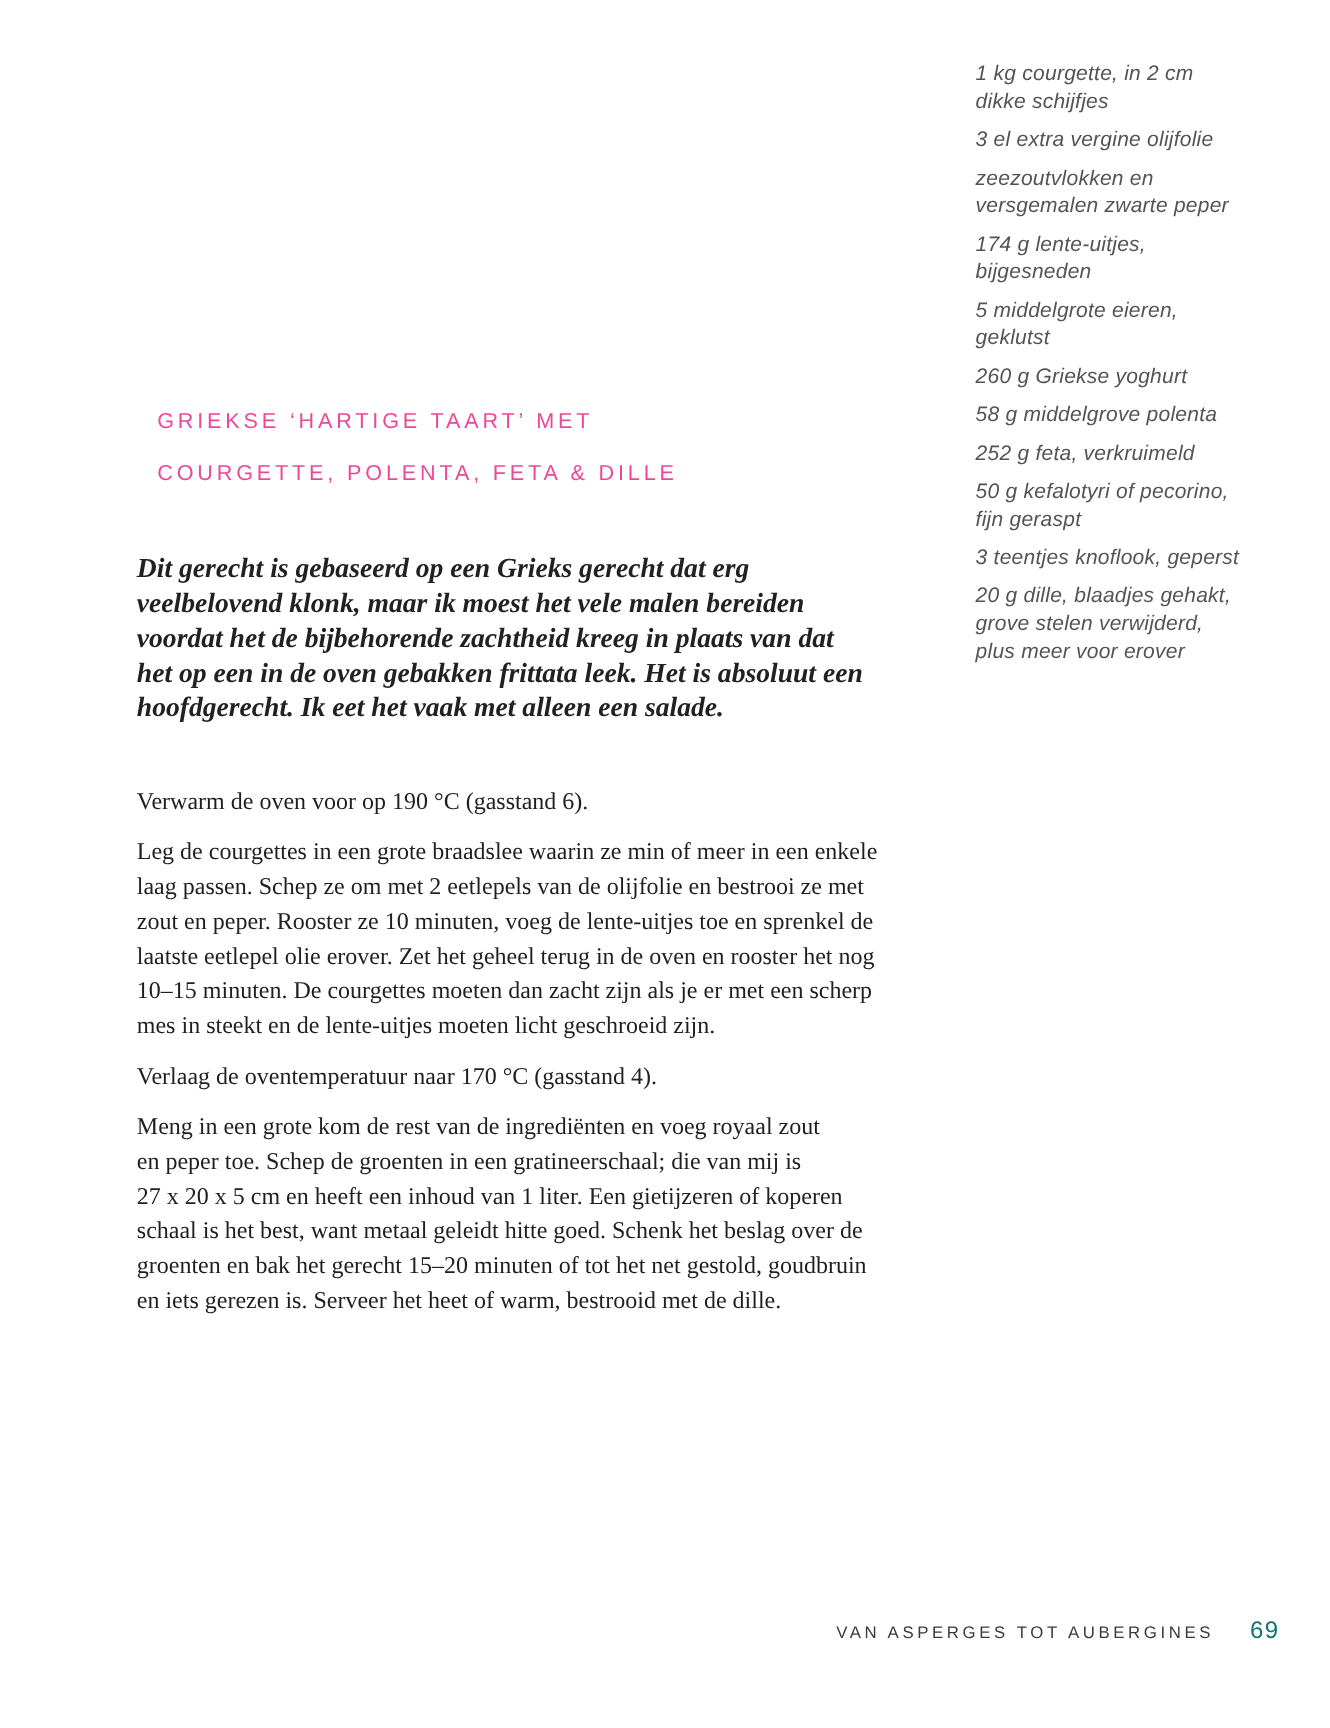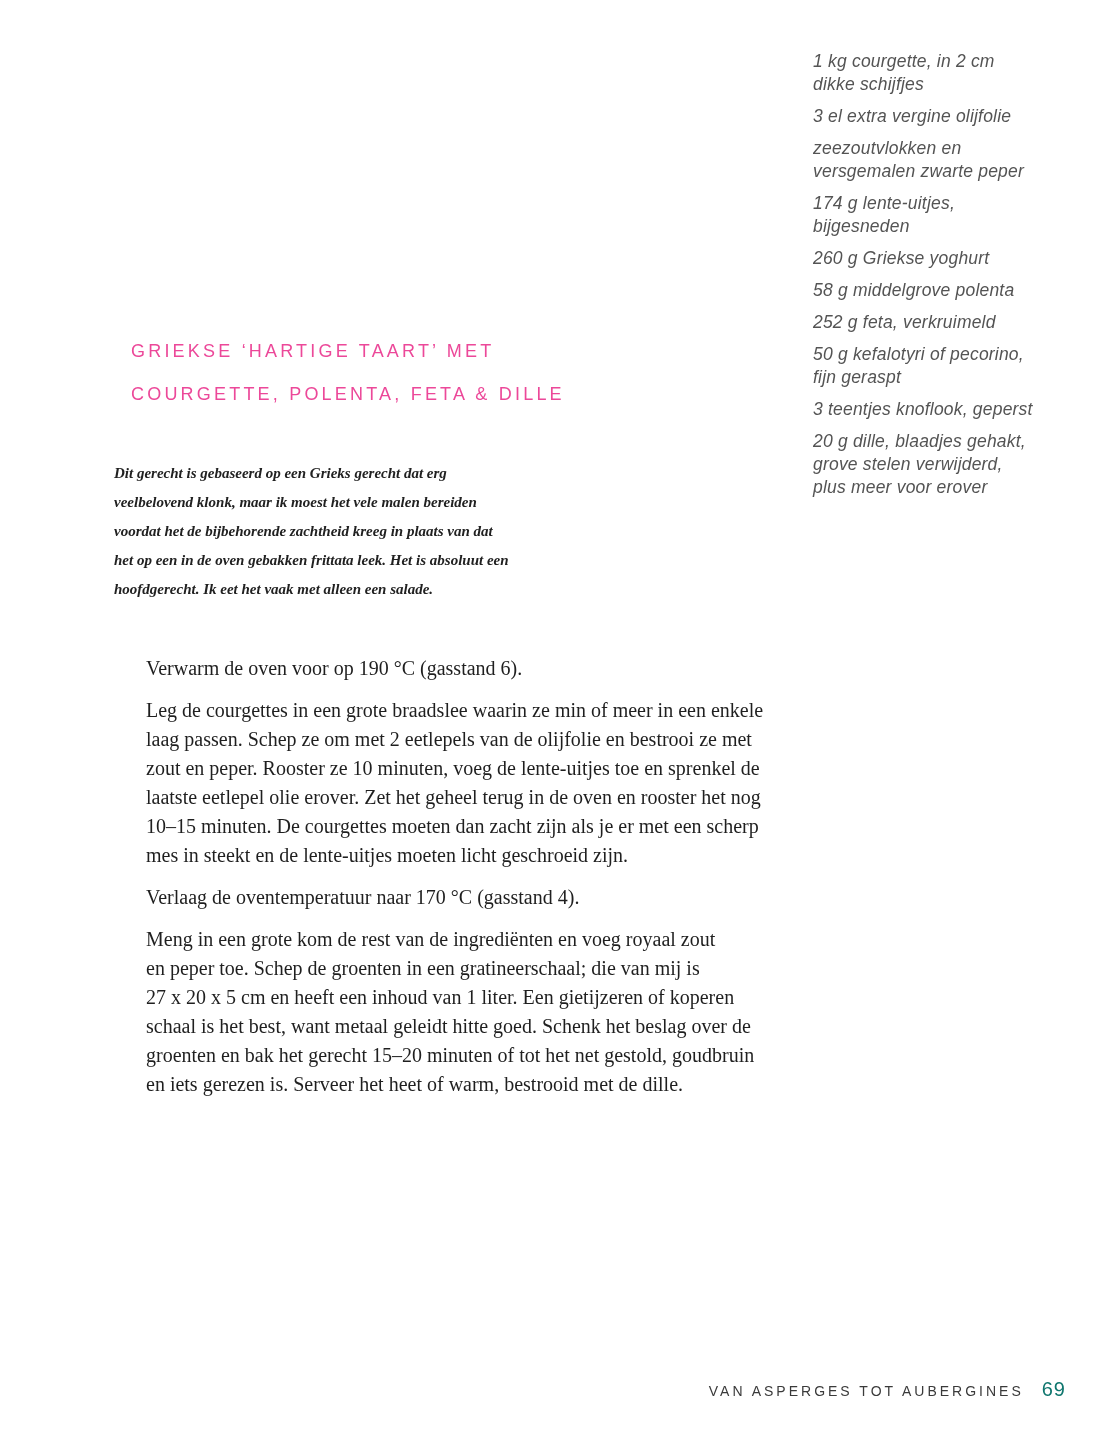--- a/index.html
+++ b/index.html
@@ -31,28 +31,27 @@
     line-height: 43px;
     letter-spacing: 3.2px;
     color: #ec4899;
     white-space: pre-line;
   }
   .recipe-intro {
     margin: 43px 0 0 0;
     font-family: "Liberation Serif", serif;
     font-style: italic;
     font-weight: 600;
-    font-size: 15px;
+    font-size: 23px;
     line-height: 29px;
     color: #212121;
     white-space: pre-line;
   }
   .steps {
     margin-top: 50px;
-    margin-left: 32px;
   }
   .steps p {
     margin: 0 0 13px 0;
     font-family: "Liberation Serif", serif;
     font-size: 20px;
     line-height: 29px;
     color: #1f1f1f;
     white-space: pre-line;
   }
 
@@ -80,25 +79,25 @@
     line-height: 23px;
     letter-spacing: 0.2px;
     color: #545454;
     white-space: pre-line;
     font-style: italic;
   }
 
   
   .footer {
     position: absolute;
-    top: 1378px;
+    top: 1348px;
     right: 42px;
     display: flex;
     align-items: baseline;
-    gap: 18px;
+    gap: 30px;
     font-family: "Liberation Sans", sans-serif;
   }
   .chapter {
     font-size: 14px;
     letter-spacing: 3px;
     color: #3a3a3a;
   }
   .pagenum {
     font-size: 20px;
     letter-spacing: 1px;
@@ -139,20 +138,22 @@
 
   <aside class="side-col">
     <div class="ingredients">
         <p>1 kg courgette, in 2 cm
 dikke schijfjes</p>
         <p>3 el extra vergine olijfolie</p>
         <p>zeezoutvlokken en
 versgemalen zwarte peper</p>
         <p>174 g lente-uitjes,
 bijgesneden</p>
+        <p>5 middelgrote eieren,
+geklutst</p>
         <p>260 g Griekse yoghurt</p>
         <p>58 g middelgrove polenta</p>
         <p>252 g feta, verkruimeld</p>
         <p>50 g kefalotyri of pecorino,
 fijn geraspt</p>
         <p>3 teentjes knoflook, geperst</p>
         <p>20 g dille, blaadjes gehakt,
 grove stelen verwijderd,
 plus meer voor erover</p>
       </div>

